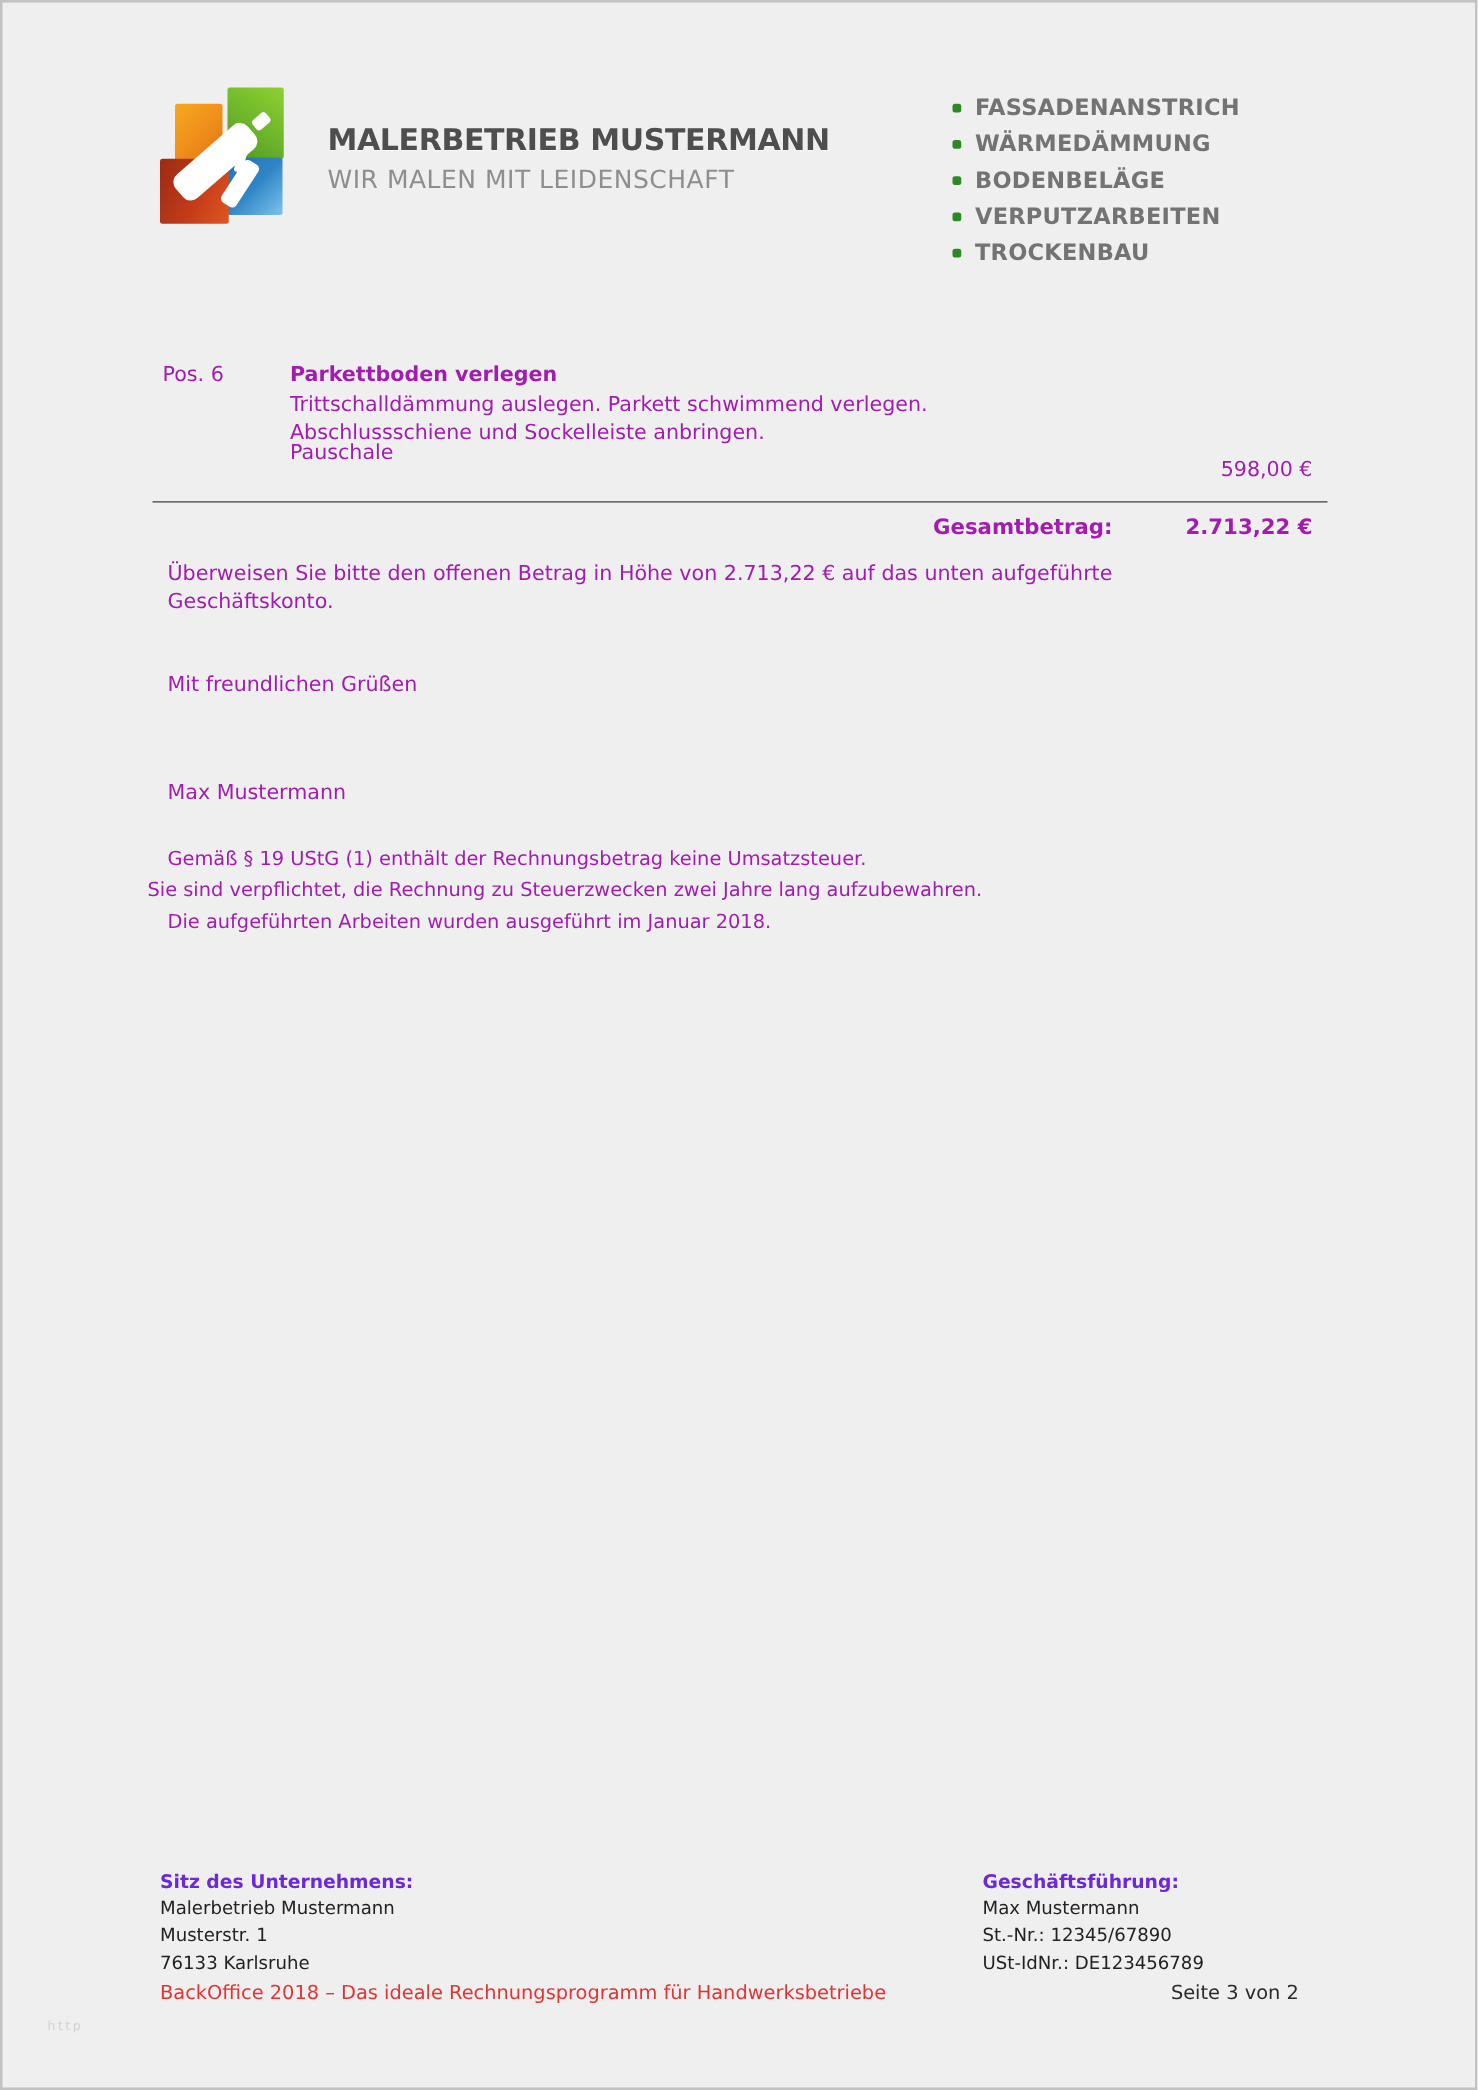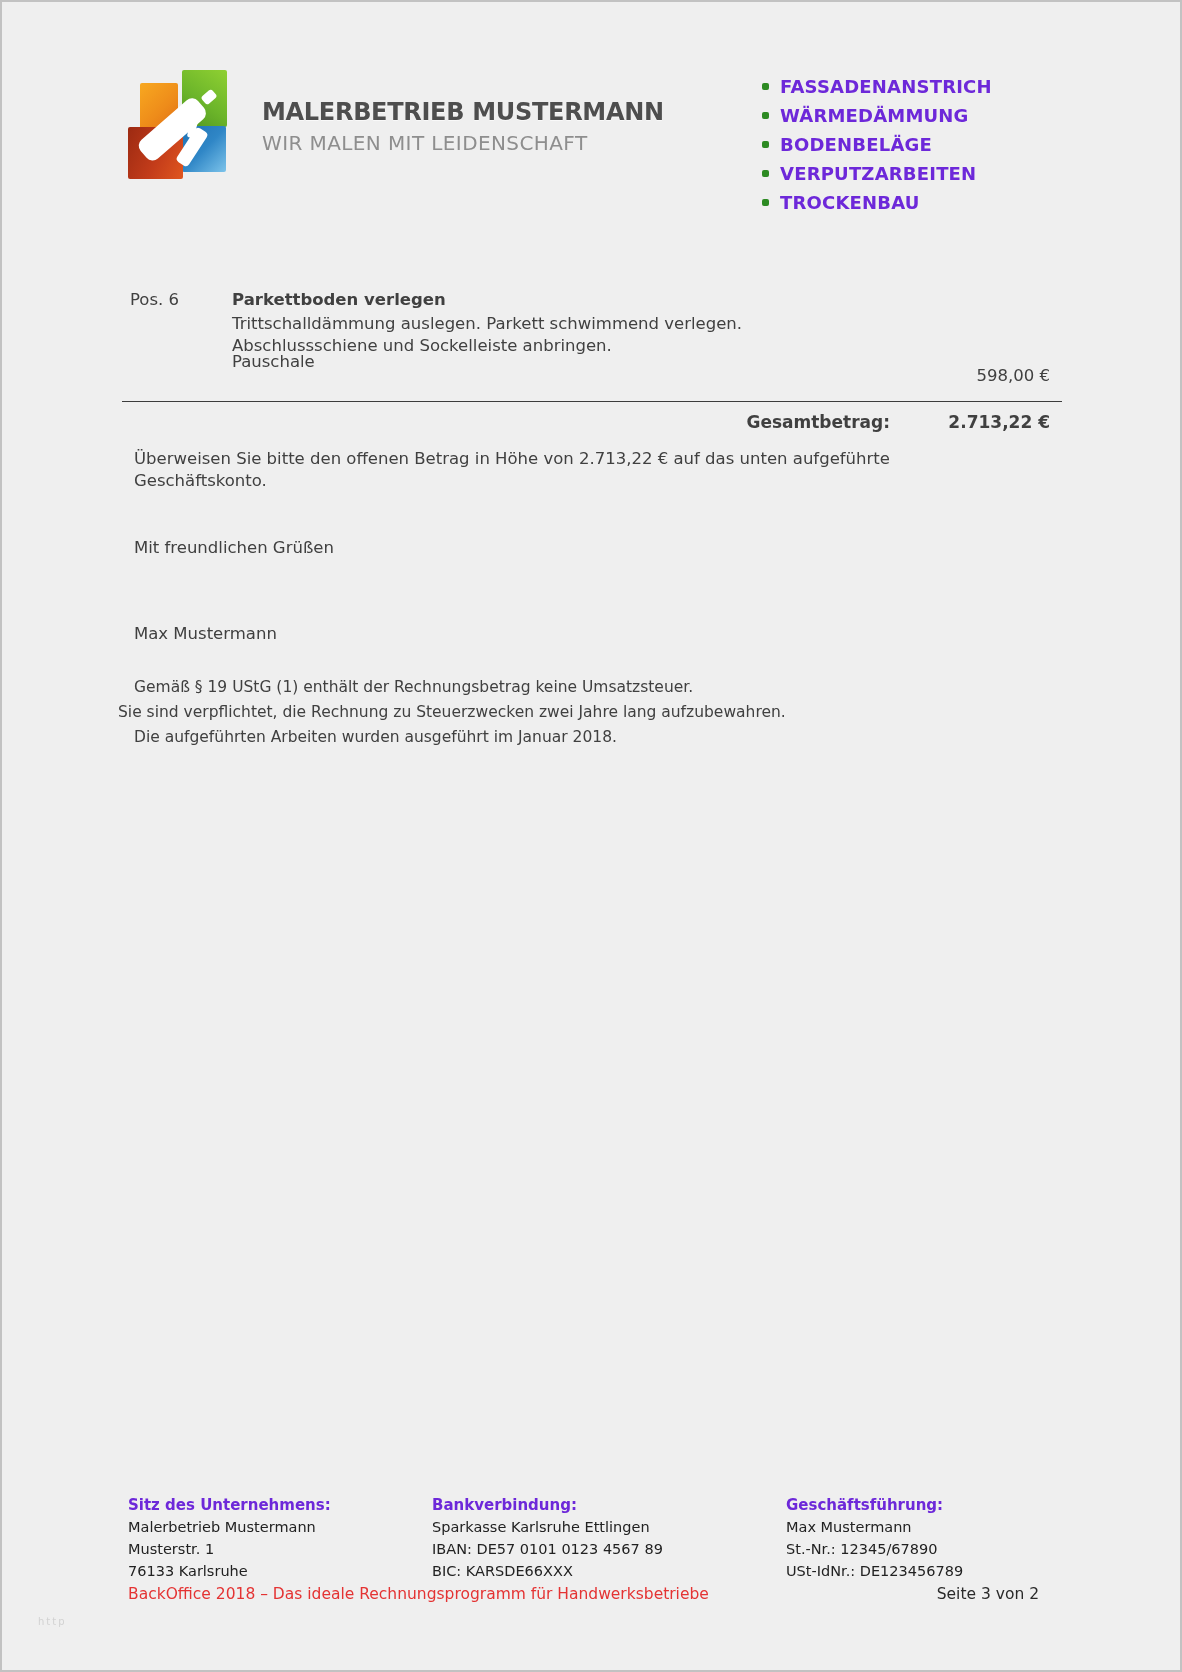--- a/index.html
+++ b/index.html
@@ -36,26 +36,26 @@
     font-size:20px; color:#8e8e8e; letter-spacing:0.4px;
   }
 
   .services { position:absolute; left:762px; top:72px; }
   .service-item { display:flex; align-items:center; height:29px; }
   .bullet {
     width:7px; height:7px; border-radius:2px; background:#2c8a22;
     margin-right:11px; flex:0 0 auto;
   }
   .service-label {
-    font-size:18px; font-weight:bold; color:#6d28d9; letter-spacing:0.2px;
+    font-size:18px; font-weight:bold; color:#737373; letter-spacing:0.2px;
     white-space:nowrap;
   }
 
   
-  .doc-text { color:#404040; font-size:16.5px; }
+  .doc-text { color:#a21caf; font-size:16.5px; }
   .pos-label   { position:absolute; left:130px; top:290px; }
   .item-title  { position:absolute; left:232px; top:290px; font-weight:bold; }
   .item-desc-1 { position:absolute; left:232px; top:314px; }
   .item-desc-2 { position:absolute; left:232px; top:336px; }
   .price-label { position:absolute; left:232px; top:352px; }
   .price-value { position:absolute; right:132px; top:366px; }
   .rule {
     position:absolute; left:122px; top:401px; width:940px; height:0;
     border-top:1px solid #3c3c3c;
   }
@@ -157,26 +157,20 @@
   <div class="doc-text legal legal-1">Gemäß § 19 UStG (1) enthält der Rechnungsbetrag keine Umsatzsteuer.</div>
   <div class="doc-text legal legal-2">Sie sind verpflichtet, die Rechnung zu Steuerzwecken zwei Jahre lang aufzubewahren.</div>
   <div class="doc-text legal legal-3">Die aufgeführten Arbeiten wurden ausgeführt im Januar 2018.</div>
 
   <div class="footer-col fc-1">
     <div class="f-head">Sitz des Unternehmens:</div>
     <div class="f-line">Malerbetrieb Mustermann</div>
     <div class="f-line">Musterstr. 1</div>
     <div class="f-line">76133 Karlsruhe</div>
   </div>
-  <div class="footer-col fc-2">
-    <div class="f-head">Bankverbindung:</div>
-    <div class="f-line">Sparkasse Karlsruhe Ettlingen</div>
-    <div class="f-line">IBAN: DE57 0101 0123 4567 89</div>
-    <div class="f-line">BIC: KARSDE66XXX</div>
-  </div>
   <div class="footer-col fc-3">
     <div class="f-head">Geschäftsführung:</div>
     <div class="f-line">Max Mustermann</div>
     <div class="f-line">St.-Nr.: 12345/67890</div>
     <div class="f-line">USt-IdNr.: DE123456789</div>
   </div>
 
   <div class="branding">BackOffice 2018 – Das ideale Rechnungsprogramm für Handwerksbetriebe</div>
   <div class="page-indicator">Seite 3 von 2</div>
   <div class="watermark">http</div>

